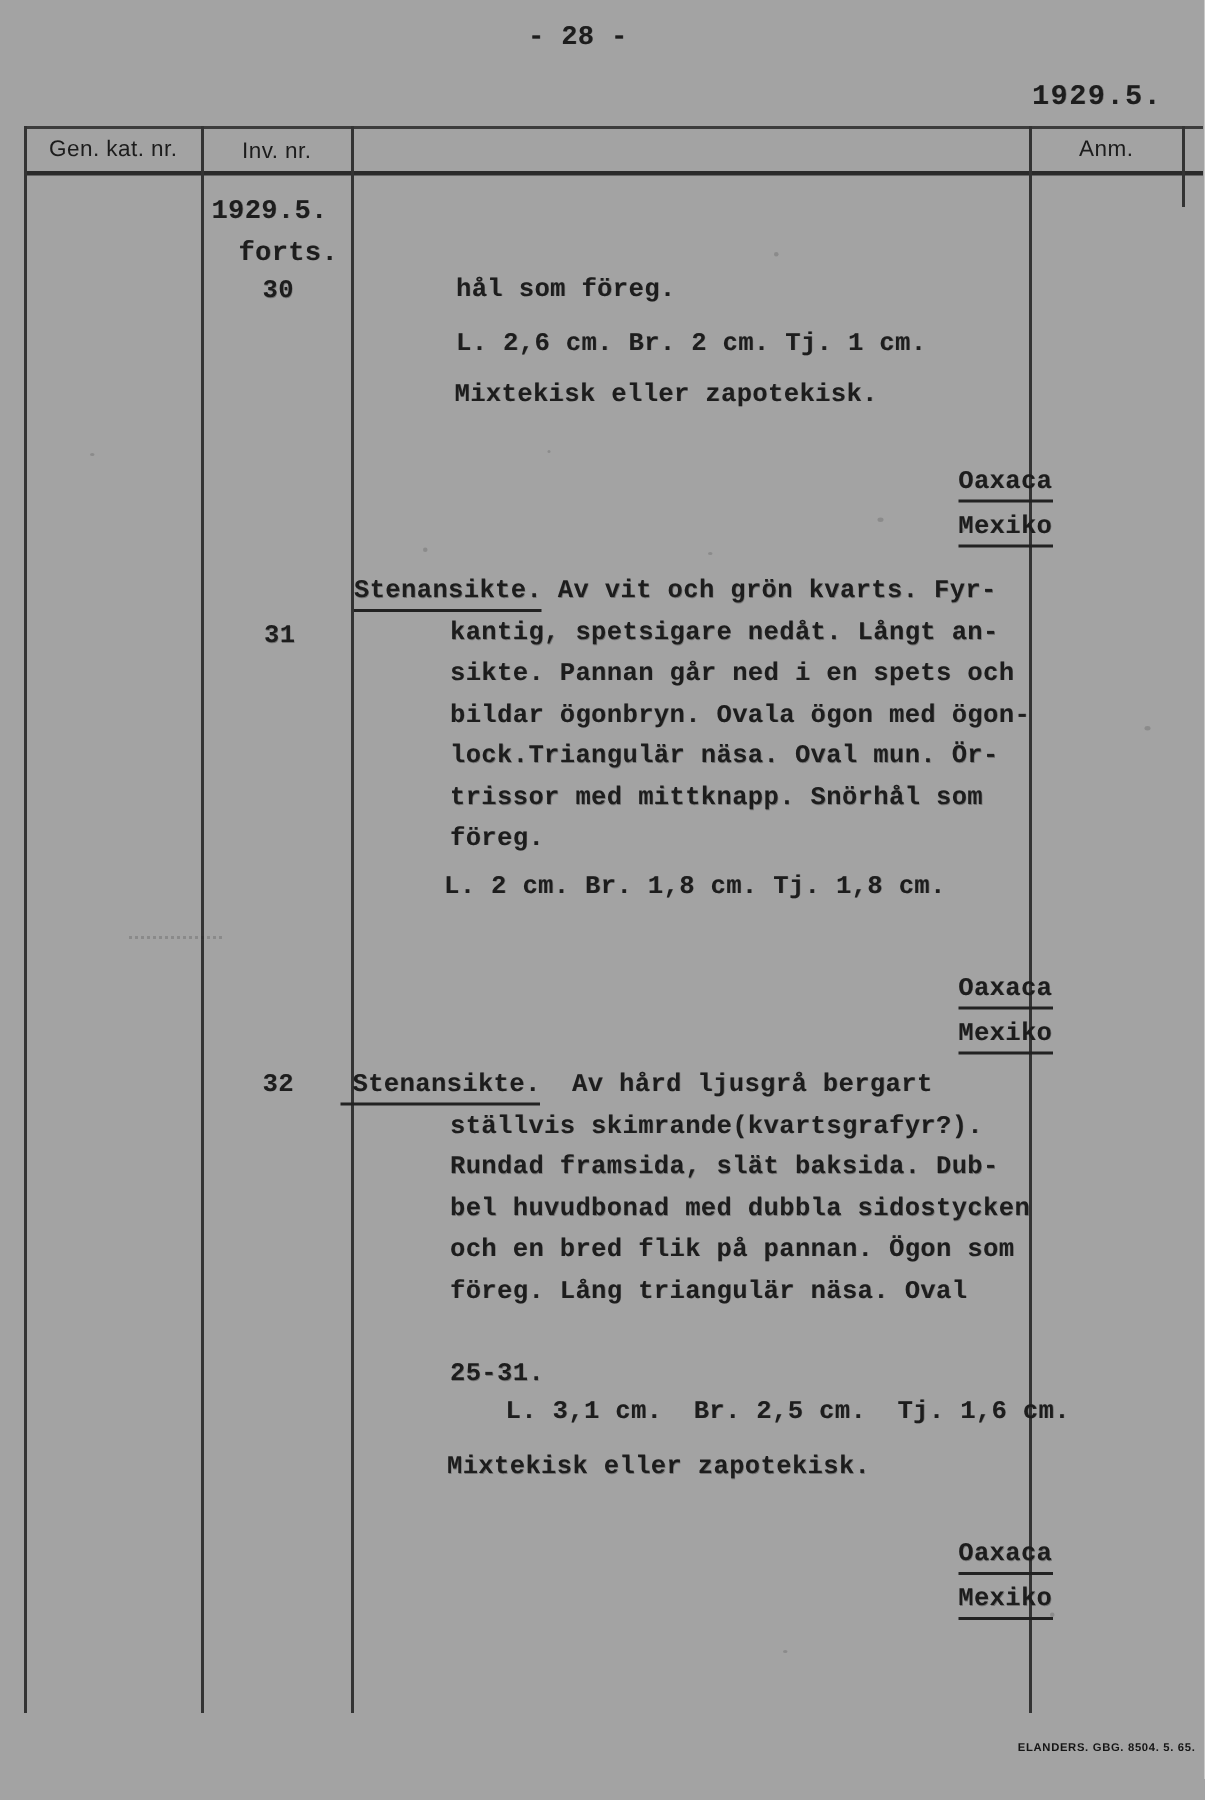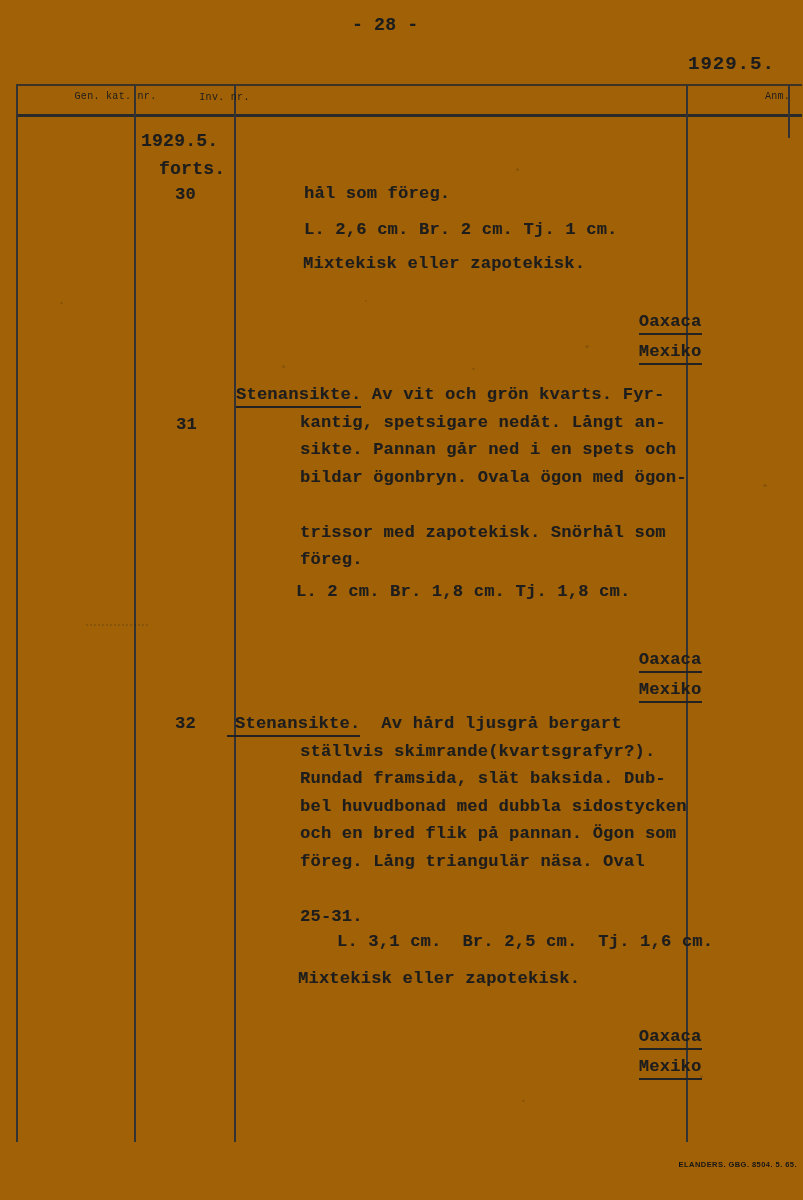--- a/index.html
+++ b/index.html
@@ -1,46 +1,45 @@
 <!DOCTYPE html>
 <html><head>
 <meta charset="utf-8">
 <style>
   html,body{margin:0;padding:0;background:#e8e8e6;}
   .page{
     position:relative;
     width:803px;height:1200px;
     margin:0 auto;
-    background:#a16207;
+    background:#a3a3a3;
     overflow:hidden;
     font-family:"Liberation Mono","DejaVu Sans Mono",monospace;
   }
   .abs{position:absolute;}
   
   .tw{
     font-family:"Liberation Mono","DejaVu Sans Mono",monospace;
     font-weight:700;
     font-size:17px;
     line-height:20px;
     letter-spacing:0.25px;
     color:#1d1d1d;
     white-space:pre;
     text-shadow:0.4px 0.4px 0 rgba(25,25,25,0.35);
   }
   .tw-lg{font-size:18px;}
   .tw-xl{font-size:19px;letter-spacing:1px;}
   
   .lbl{
-    font-family:Liberation Mono, monospace;
+    font-family:Liberation Sans, sans-serif;
     font-weight:400;
-    font-size:10px;
+    font-size:15px;
     color:#1c1c1c;
     letter-spacing:0.3px;
     white-space:pre;
-    padding-left:40px;
   }
   .u{border-bottom:2px solid #222;padding-bottom:1px;display:inline-block;}
   .rule-h{background:#2a2a2a;}
   .rule-v{background:#333;width:2px;}
   .prov div{margin-bottom:7px;}
   .printer{
     font-family:"Liberation Sans","DejaVu Sans",sans-serif;
     font-weight:700;
     font-size:7.5px;
     letter-spacing:0.45px;
@@ -82,21 +81,22 @@
   <div class="abs tw" style="left:303px;top:254px;">Mixtekisk eller zapotekisk.</div>
   <div class="abs tw prov" style="left:597px;top:292px;">
     <div class="u">Oaxaca</div>
     <div class="u">Mexiko</div>
   </div>
 
   <div class="abs tw" style="left:236px;top:385px;"><span class="u">Stenansikte.</span><span> Av vit och grön kvarts. Fyr-</span></div>
   <div class="abs tw" style="left:300px;top:413px;">kantig, spetsigare nedåt. Långt an-</div>
   <div class="abs tw" style="left:300px;top:468px;">bildar ögonbryn. Ovala ögon med ögon-</div>
   <div class="abs tw" style="left:300px;top:440px;">sikte. Pannan går ned i en spets och</div>
-  <div class="abs tw" style="left:300px;top:523px;">trissor med zapotekisk. Snörhål som</div>
+  <div class="abs tw" style="left:300px;top:495px;">lock.Triangulär näsa. Oval mun. Ör-</div>
+  <div class="abs tw" style="left:300px;top:523px;">trissor med mittknapp. Snörhål som</div>
   <div class="abs tw" style="left:300px;top:550px;">föreg.</div>
   <div class="abs tw" style="left:296px;top:582px;">L. 2 cm. Br. 1,8 cm. Tj. 1,8 cm.</div>
   <div class="abs tw prov" style="left:597px;top:630px;">
     <div class="u">Oaxaca</div>
     <div class="u">Mexiko</div>
   </div>
 
   <div class="abs tw" style="left:227px;top:714px;"><span class="u" style="padding-left:8px;">Stenansikte.</span><span>  Av hård ljusgrå bergart</span></div>
   <div class="abs tw" style="left:300px;top:742px;">ställvis skimrande(kvartsgrafyr?).</div>
   <div class="abs tw" style="left:300px;top:769px;">Rundad framsida, slät baksida. Dub-</div>

